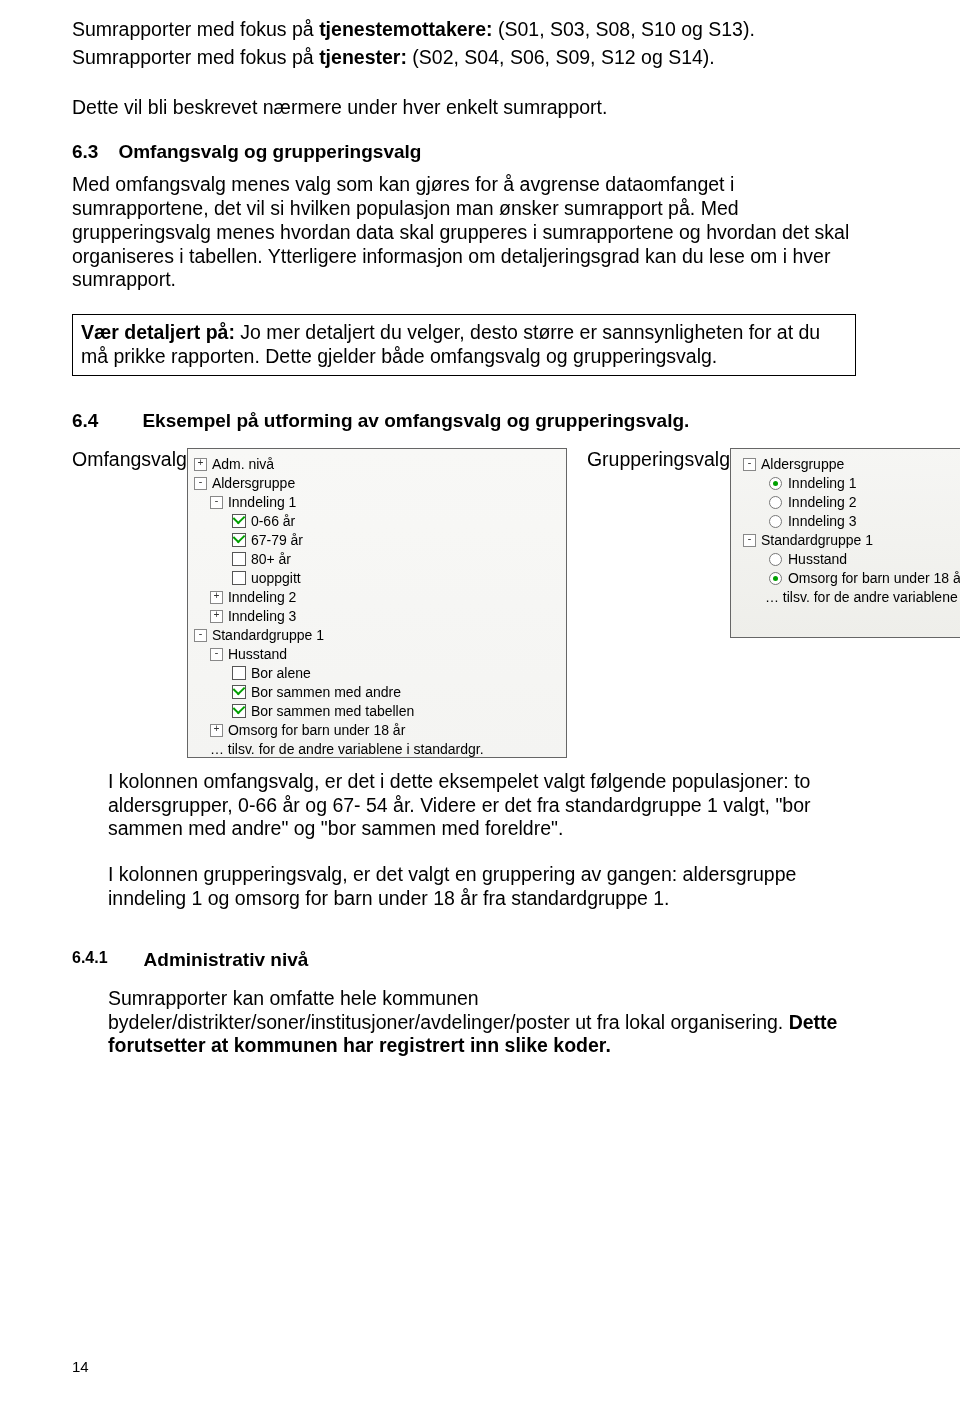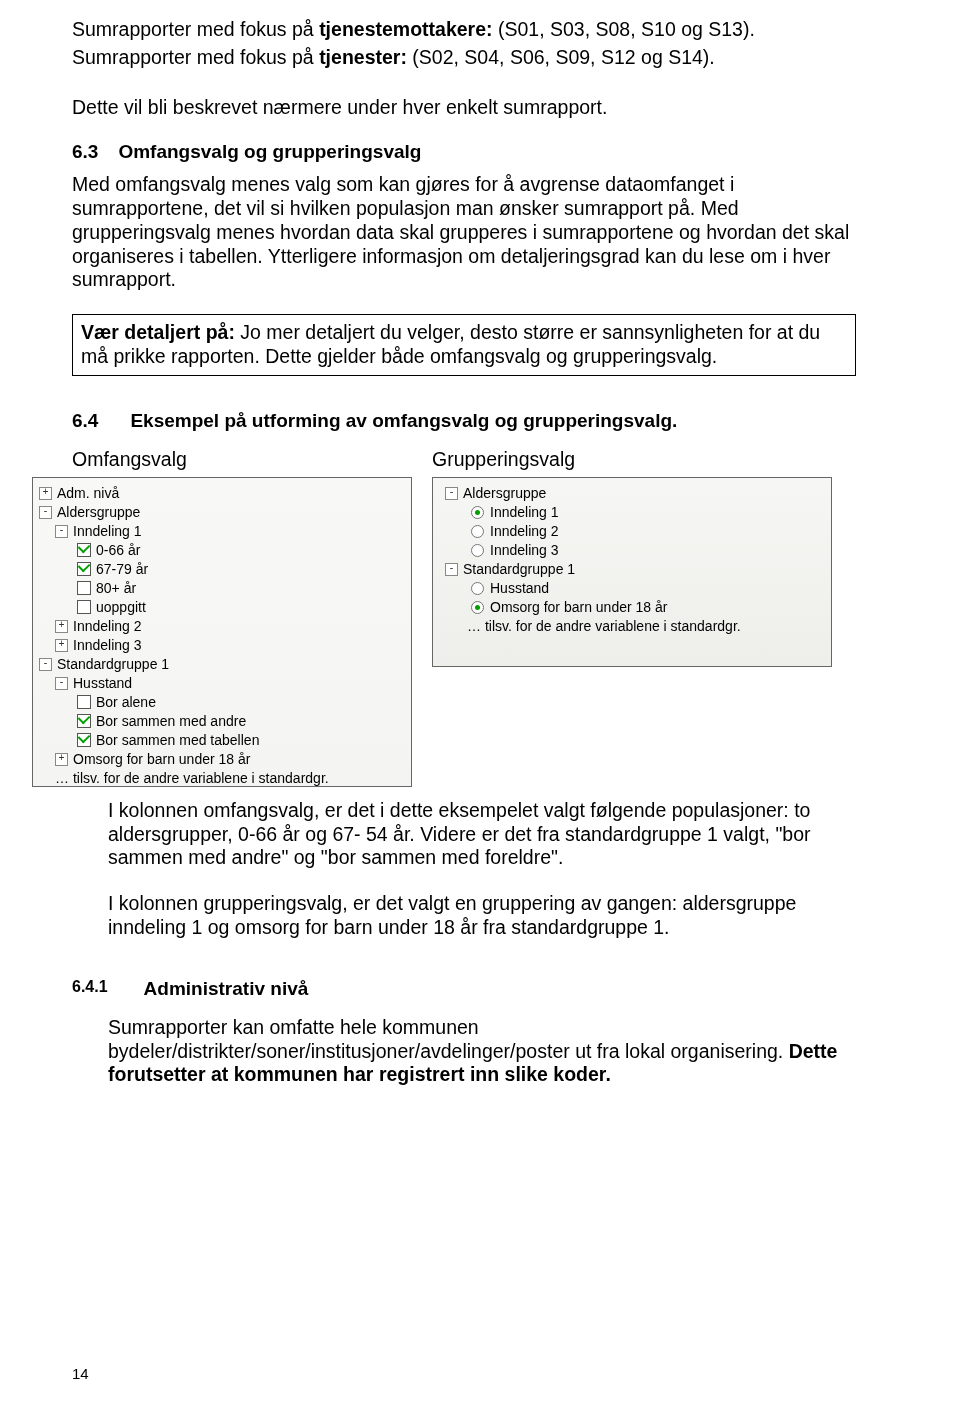--- a/index.html
+++ b/index.html
@@ -5,44 +5,44 @@
   html,body{margin:0;padding:0;background:#fff;color:#000;font-family:Arial,Helvetica,sans-serif}
   .page{width:926px;min-height:1408px;box-sizing:border-box;padding:18px 70px 30px 72px;position:relative}
   .p{font-size:19.5px;line-height:1.22;margin:0 0 4px 0}
   .para{font-size:19.5px;line-height:1.22;margin:0 0 22px 0}
   .bold{font-weight:bold}
   .h63-row{display:flex;gap:20px;margin:0 0 10px 0}
   .h63-num{font-size:19px;font-weight:bold}
   .h63-title{font-size:19px;font-weight:bold}
   .callout{border:1px solid #000;padding:6px 8px;margin:14px 0 34px 0}
   .callout .para{margin:0}
-  .h64-row{display:flex;gap:32px;margin:0 0 16px 0}
+  .h64-row{display:flex;gap:44px;margin:0 0 16px 0}
   .h64-num{font-size:19px;font-weight:bold}
   .h64-title{font-size:19px;font-weight:bold}
   .panels{display:flex;gap:20px;margin-left:-40px;margin-bottom:12px}
-  .panel-col{display:flex;flex-direction:column}
+  .panel-col{display:flex;flex-direction:row}
   .panel-label{font-size:19.5px;margin-bottom:6px;margin-left:40px}
   .panel-label.right{margin-left:0}
   .treepanel{border:1px solid #666;background:#f6f6f4;font-size:14px;font-family:Tahoma,Arial,sans-serif;color:#000;padding:6px 6px 6px 6px;box-sizing:border-box}
   .treepanel.left{width:380px;height:310px;position:relative;overflow:hidden;background:linear-gradient(to bottom,#f8f8f6 0%,#f4f4f2 100%)}
   .treepanel.right{width:400px;height:190px;position:relative;background:linear-gradient(to bottom,#f6f6f4 0%,#eeeeea 100%)}
   .trow{display:flex;align-items:center;height:19px;white-space:nowrap}
   .exp{width:11px;height:11px;border:1px solid #888;background:#fff;font-size:10px;line-height:9px;text-align:center;margin-right:5px;display:inline-block;font-family:Courier,monospace;color:#333}
   .pad{display:inline-block}
   .chk{width:12px;height:12px;border:1px solid #555;background:#fff;display:inline-flex;align-items:center;justify-content:center;margin-right:5px;position:relative}
   .chk.checked::after{content:"";position:absolute;left:1px;top:-1px;width:8px;height:6px;border-left:2px solid #00a000;border-bottom:2px solid #00a000;transform:rotate(-45deg)}
   .radio{width:11px;height:11px;border:1px solid #777;border-radius:50%;background:#fff;display:inline-flex;align-items:center;justify-content:center;margin-right:6px}
   .radio.selected::after{content:"";width:5px;height:5px;border-radius:50%;background:#00a000}
   .tlabel{font-size:14px}
   .after-panels{font-size:19.5px;line-height:1.22;margin:0 0 22px 0}
   .indent{margin-left:36px}
   .h641-row{display:flex;gap:36px;margin:38px 0 16px 0}
   .h641-num{font-size:16px;font-weight:bold}
   .h641-title{font-size:19px;font-weight:bold}
-  .pagenum{position:absolute;bottom:26px;left:72px;font-size:15px}
+  .pagenum{position:absolute;bottom:33px;left:72px;font-size:15px}
   .gap-small{height:22px}
 </style>
 </head>
 <body>
 
 <div class="page">
 
   <p class="p">
     <span>Sumrapporter med fokus på </span><span class="bold">tjenestemottakere:</span><span> (S01, S03, S08, S10 og S13).</span>
   </p>

